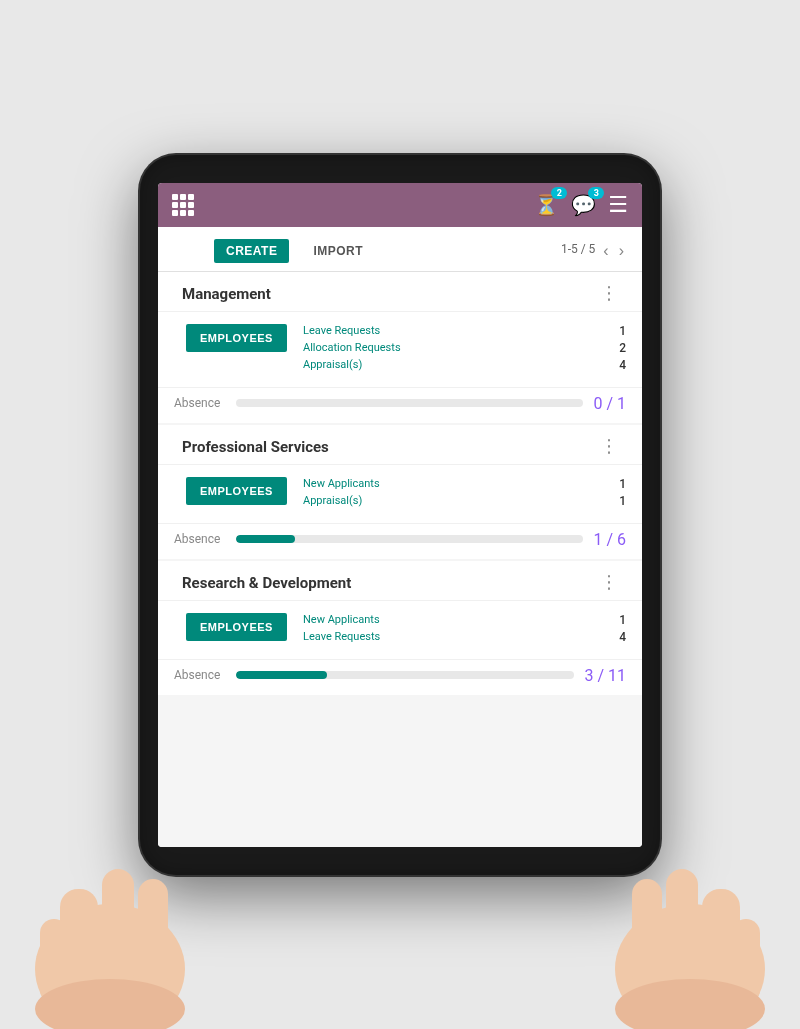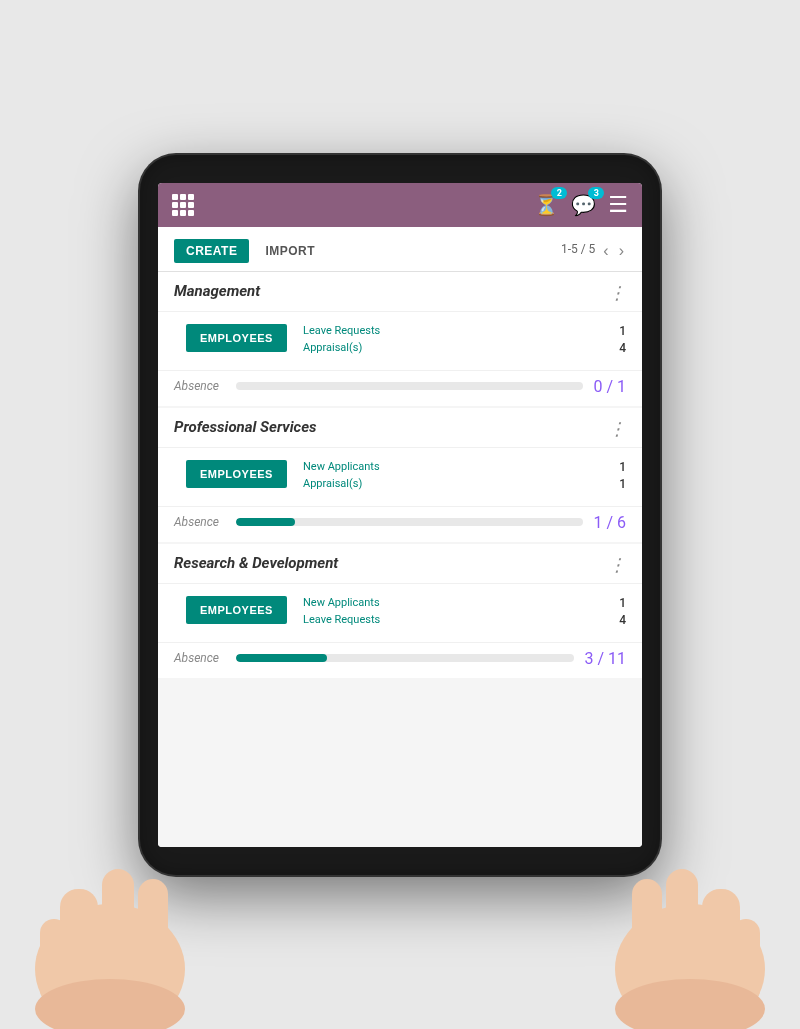--- a/index.html
+++ b/index.html
@@ -129,22 +129,23 @@
     }
 
     .toolbar {
       display: flex;
       align-items: center;
       justify-content: space-between;
     }
 
     .toolbar-left {
       display: flex;
-      gap: 8px;
-      align-items: center;
+      gap: 16px;
+      align-items: center;
+      margin-left: 40px;
     }
 
     .btn-create {
       background: #00897b;
       color: #fff;
       border: none;
       padding: 5px 12px;
       font-size: 12px;
       font-weight: bold;
       border-radius: 2px;
@@ -181,25 +182,24 @@
     }
 
     
     .dept-card {
       background: #fff;
       margin-bottom: 2px;
     }
 
     .dept-header {
       display: flex;
-      align-items: flex-start;
+      align-items: flex-end;
       justify-content: space-between;
-      padding: 10px 16px 8px;
+      padding: 10px 24px 8px;
       border-bottom: 1px solid #f0f0f0;
-      font-style: italic;
     }
 
     .dept-name {
       font-size: 15px;
       font-weight: bold;
       color: #333;
     }
 
     .more-icon {
       color: #888;
@@ -254,21 +254,20 @@
       align-items: center;
       padding: 6px 16px 10px;
       gap: 10px;
       border-top: 1px solid #f0f0f0;
     }
 
     .absence-label {
       font-size: 12px;
       color: #888;
       min-width: 52px;
-      font-style: italic;
     }
 
     .progress-bar-bg {
       flex: 1;
       height: 8px;
       background: #e8e8e8;
       border-radius: 4px;
       overflow: hidden;
     }
 
@@ -362,20 +361,24 @@
                 <div class="more-icon">⋮</div>
               </div>
               <div class="dept-body">
                 <button class="btn-employees">EMPLOYEES</button>
                 <div class="dept-stats">
                   <div class="stat-row">
                     <span class="stat-label">Leave Requests</span>
                     <span class="stat-value">1</span>
                   </div>
                   <div class="stat-row">
+                    <span class="stat-label">Allocation Requests</span>
+                    <span class="stat-value">2</span>
+                  </div>
+                  <div class="stat-row">
                     <span class="stat-label">Appraisal(s)</span>
                     <span class="stat-value">4</span>
                   </div>
                 </div>
               </div>
               <div class="dept-footer">
                 <span class="absence-label">Absence</span>
                 <div class="progress-bar-bg">
                   <div class="progress-bar-fill" style="width: 0%;"></div>
                 </div>

